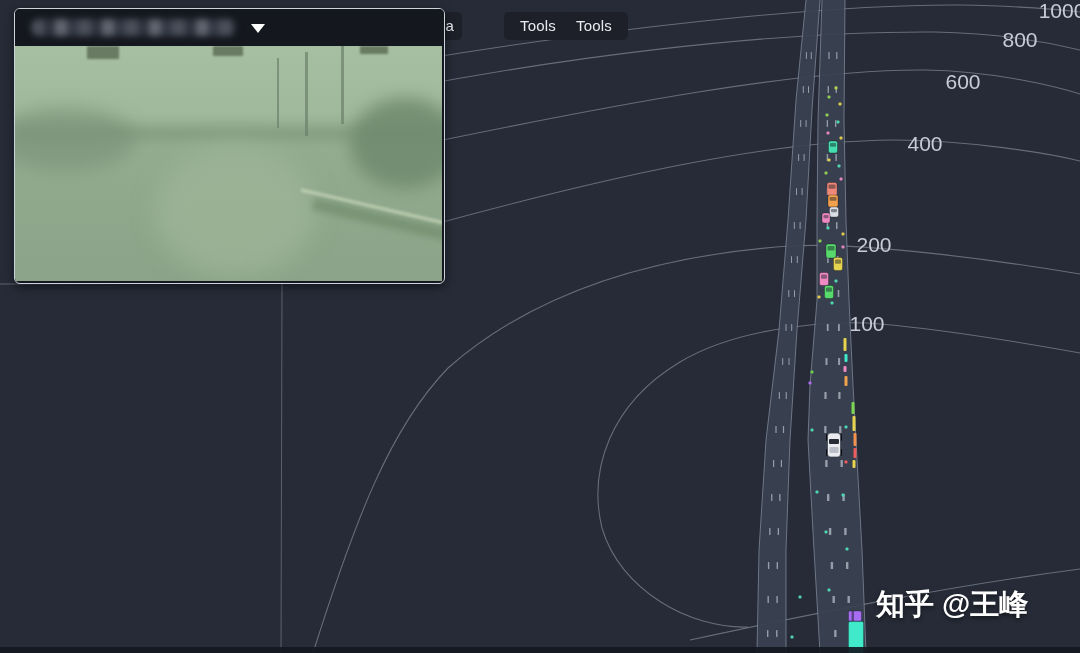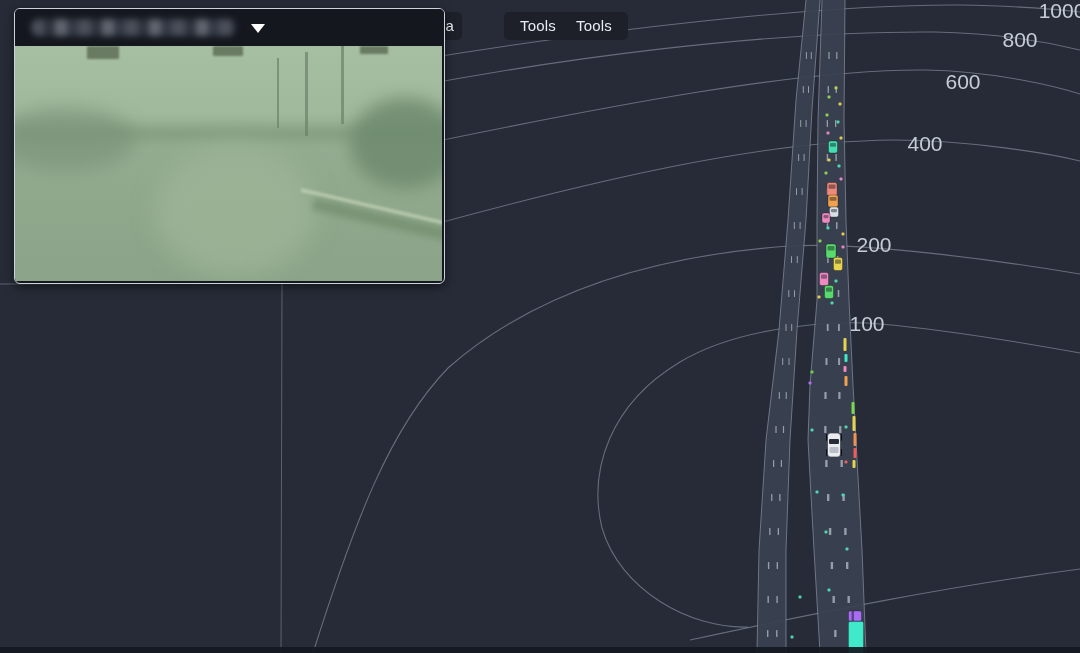--- a/index.html
+++ b/index.html
@@ -259,14 +259,15 @@
       <div class="blob" id="trees-right"></div>
       <div class="blob" id="road-glow"></div>
       <div class="pole" id="pole-1"></div>
       <div class="pole" id="pole-2"></div>
       <div class="pole" id="pole-3"></div>
       <div id="guardrail"></div>
       <div id="roadside-dark"></div>
     </div>
   </div>
 
+  <div id="watermark">知乎 @王峰</div>
   <div id="bottom-strip"></div>
 </div>
 
 </body></html>

